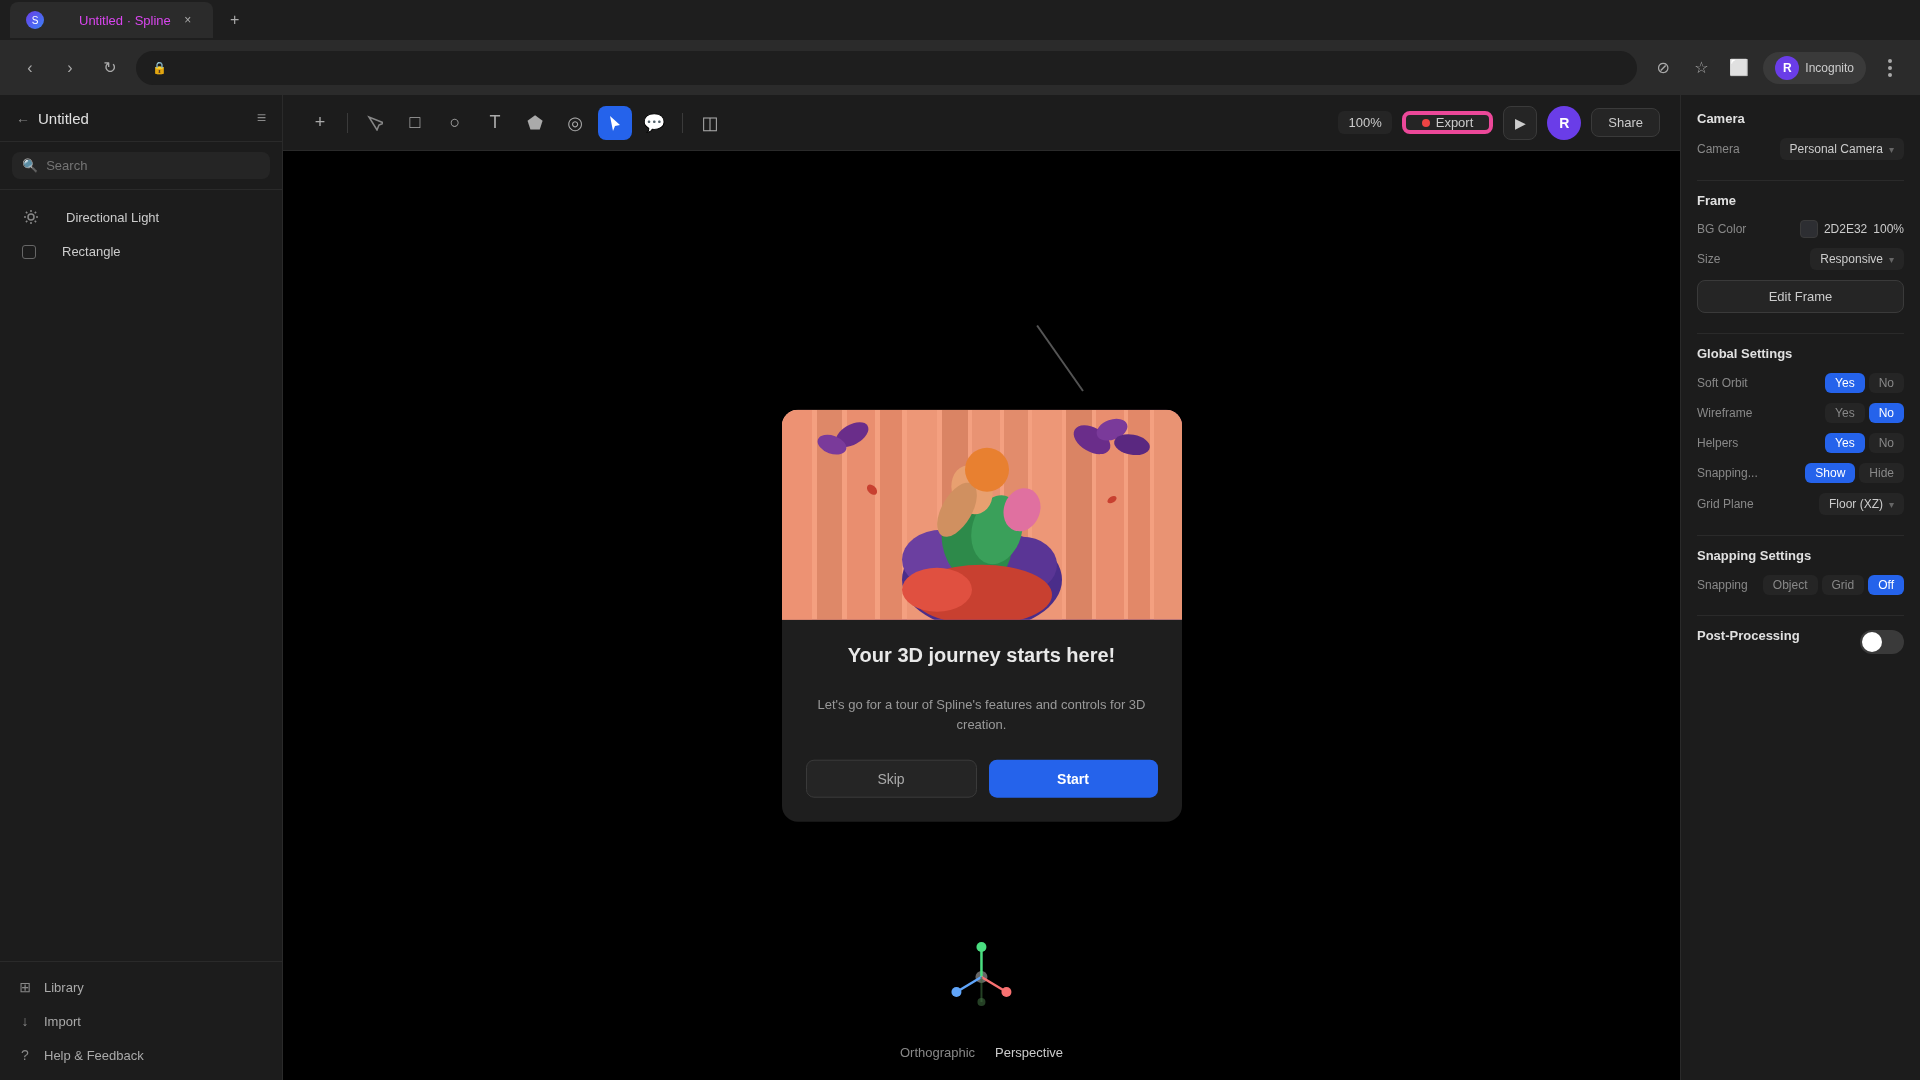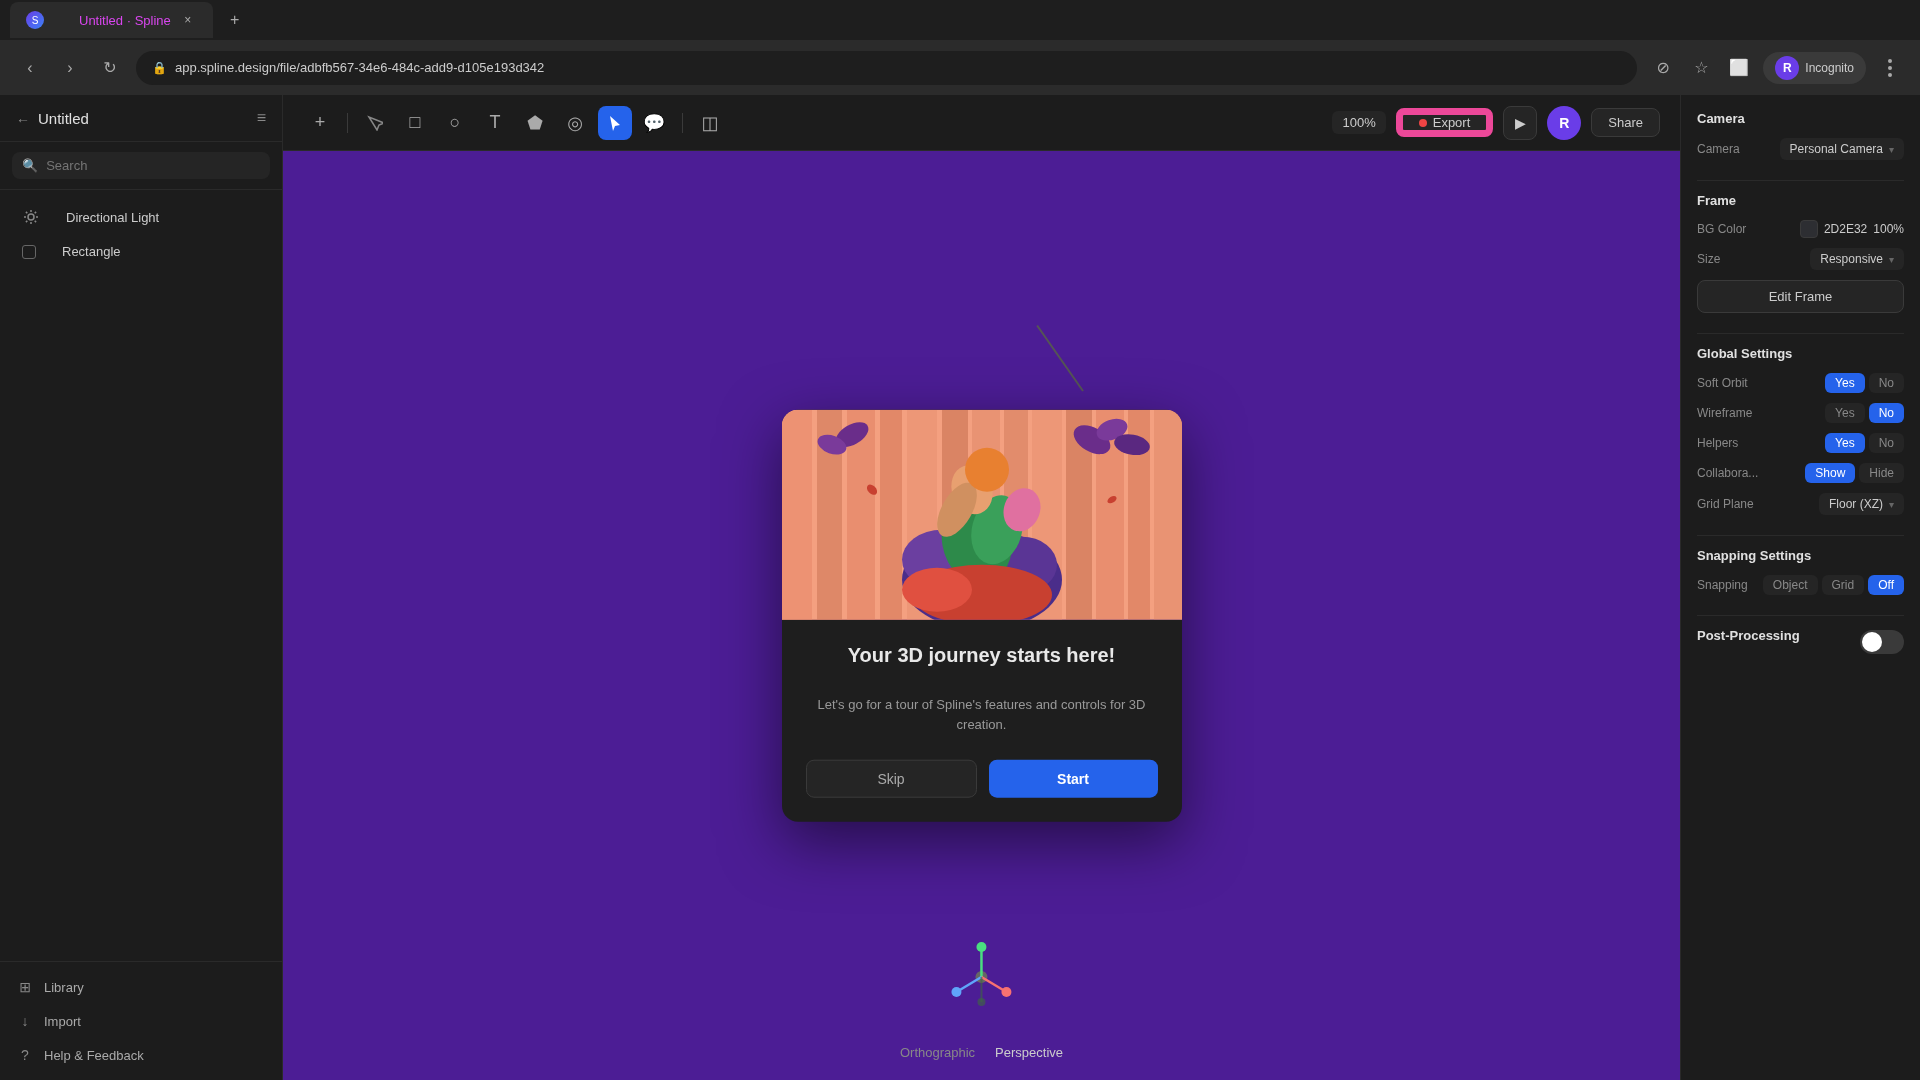--- a/index.html
+++ b/index.html
@@ -51,28 +51,28 @@
 
     
     .main-area { flex: 1; background: #252525; display: flex; flex-direction: column; position: relative; }
     .toolbar { background: #1c1c1c; height: 56px; display: flex; align-items: center; justify-content: space-between; padding: 0 20px; border-bottom: 1px solid #2a2a2a; }
     .toolbar-left { display: flex; align-items: center; gap: 6px; }
     .toolbar-btn { width: 34px; height: 34px; display: flex; align-items: center; justify-content: center; border-radius: 8px; color: #aaa; font-size: 18px; cursor: pointer; }
     .toolbar-btn.active { background: #2563eb; color: white; }
     .toolbar-separator { width: 1px; height: 20px; background: #3a3a3a; margin: 0 4px; }
     .toolbar-right { display: flex; align-items: center; gap: 10px; }
     .zoom-display { font-size: 13px; color: #ccc; padding: 4px 10px; border-radius: 6px; background: #252525; }
-    .export-btn { background: #252525; border: 7px solid #ec4899; border-radius: 8px; padding: 0 16px; font-size: 13px; color: #ccc; cursor: pointer; display: flex; align-items: center; gap: 6px; }
+    .export-btn { background: #252525; border: 4px solid #ec4899; border-radius: 8px; padding: 0 16px; font-size: 13px; color: #ccc; cursor: pointer; display: flex; align-items: center; gap: 6px; }
     .export-dot { width: 8px; height: 8px; border-radius: 50%; background: #ef4444; }
     .play-btn { width: 34px; height: 34px; background: #252525; border: 1px solid #3a3a3a; border-radius: 8px; display: flex; align-items: center; justify-content: center; color: #ccc; font-size: 14px; cursor: pointer; }
     .avatar-btn { width: 34px; height: 34px; border-radius: 50%; background: #6a3de8; display: flex; align-items: center; justify-content: center; font-size: 14px; color: white; font-weight: bold; cursor: pointer; }
     .share-btn { background: #252525; border: 1px solid #3a3a3a; border-radius: 8px; padding: 6px 16px; font-size: 13px; color: #ccc; cursor: pointer; }
 
     
-    .canvas-area { flex: 1; position: relative; overflow: hidden; background: #4c1d95; }
+    .canvas-area { flex: 1; position: relative; overflow: hidden; background: #000000; }
 
     
     .welcome-modal { position: absolute; top: 50%; left: 50%; transform: translate(-50%, -50%); background: #1e1e1e; border-radius: 16px; width: 400px; overflow: hidden; box-shadow: 0 20px 60px rgba(0,0,0,0.5); z-index: 10; }
     .welcome-image { width: 100%; height: 210px; background: linear-gradient(135deg, #f4a28c 0%, #e8896b 30%, #c85a8a 60%, #6b3fa0 100%); position: relative; overflow: hidden; display: flex; align-items: center; justify-content: center; }
     .welcome-content { padding: 24px; text-align: center; }
     .welcome-title { font-size: 20px; font-weight: 600; color: #e8e8e8; margin-bottom: 12px; }
     .welcome-desc { font-size: 13px; color: #999; line-height: 1.6; margin-bottom: 24px; margin-top: 28px; }
     .welcome-actions { display: flex; gap: 12px; justify-content: center; }
     .skip-btn { flex: 1; padding: 10px 20px; border-radius: 8px; border: 1px solid #3a3a3a; background: #252525; color: #aaa; font-size: 14px; cursor: pointer; }
     .start-btn { flex: 1; padding: 10px 20px; border-radius: 8px; border: none; background: #2563eb; color: white; font-size: 14px; font-weight: 600; cursor: pointer; }
@@ -119,21 +119,20 @@
       <div class="browser-tab-close">×</div>
     </div>
     <div class="browser-new-tab">+</div>
   </div>
   <div class="browser-toolbar">
     <div class="browser-nav-btn">‹</div>
     <div class="browser-nav-btn">›</div>
     <div class="browser-nav-btn">↻</div>
     <div class="browser-address-bar">
       <span class="browser-address-lock">🔒</span>
-      <span class="browser-address-text">app.spline.design/file/adbfb567-34e6-484c-add9-d105e193d342</span>
     </div>
     <div class="browser-toolbar-actions">
       <div class="browser-action-icon">⊘</div>
       <div class="browser-action-icon">☆</div>
       <div class="browser-action-icon">⬜</div>
       <div class="incognito-badge">
         <div class="incognito-avatar">R</div>
         <span>Incognito</span>
       </div>
       <div class="browser-menu-btn">
@@ -386,21 +385,21 @@
         </div>
       </div>
       <div class="panel-row">
         <span class="panel-label">Helpers</span>
         <div class="panel-toggle-group">
           <div class="toggle-btn active">Yes</div>
           <div class="toggle-btn inactive">No</div>
         </div>
       </div>
       <div class="panel-row">
-        <span class="panel-label">Collabora...</span>
+        <span class="panel-label">Snapping...</span>
         <div class="panel-toggle-group">
           <div class="toggle-btn active">Show</div>
           <div class="toggle-btn inactive">Hide</div>
         </div>
       </div>
       <div class="panel-row">
         <span class="panel-label">Grid Plane</span>
         <div class="panel-dropdown">
           <span>Floor (XZ)</span>
           <span class="panel-dropdown-arrow">▾</span>

